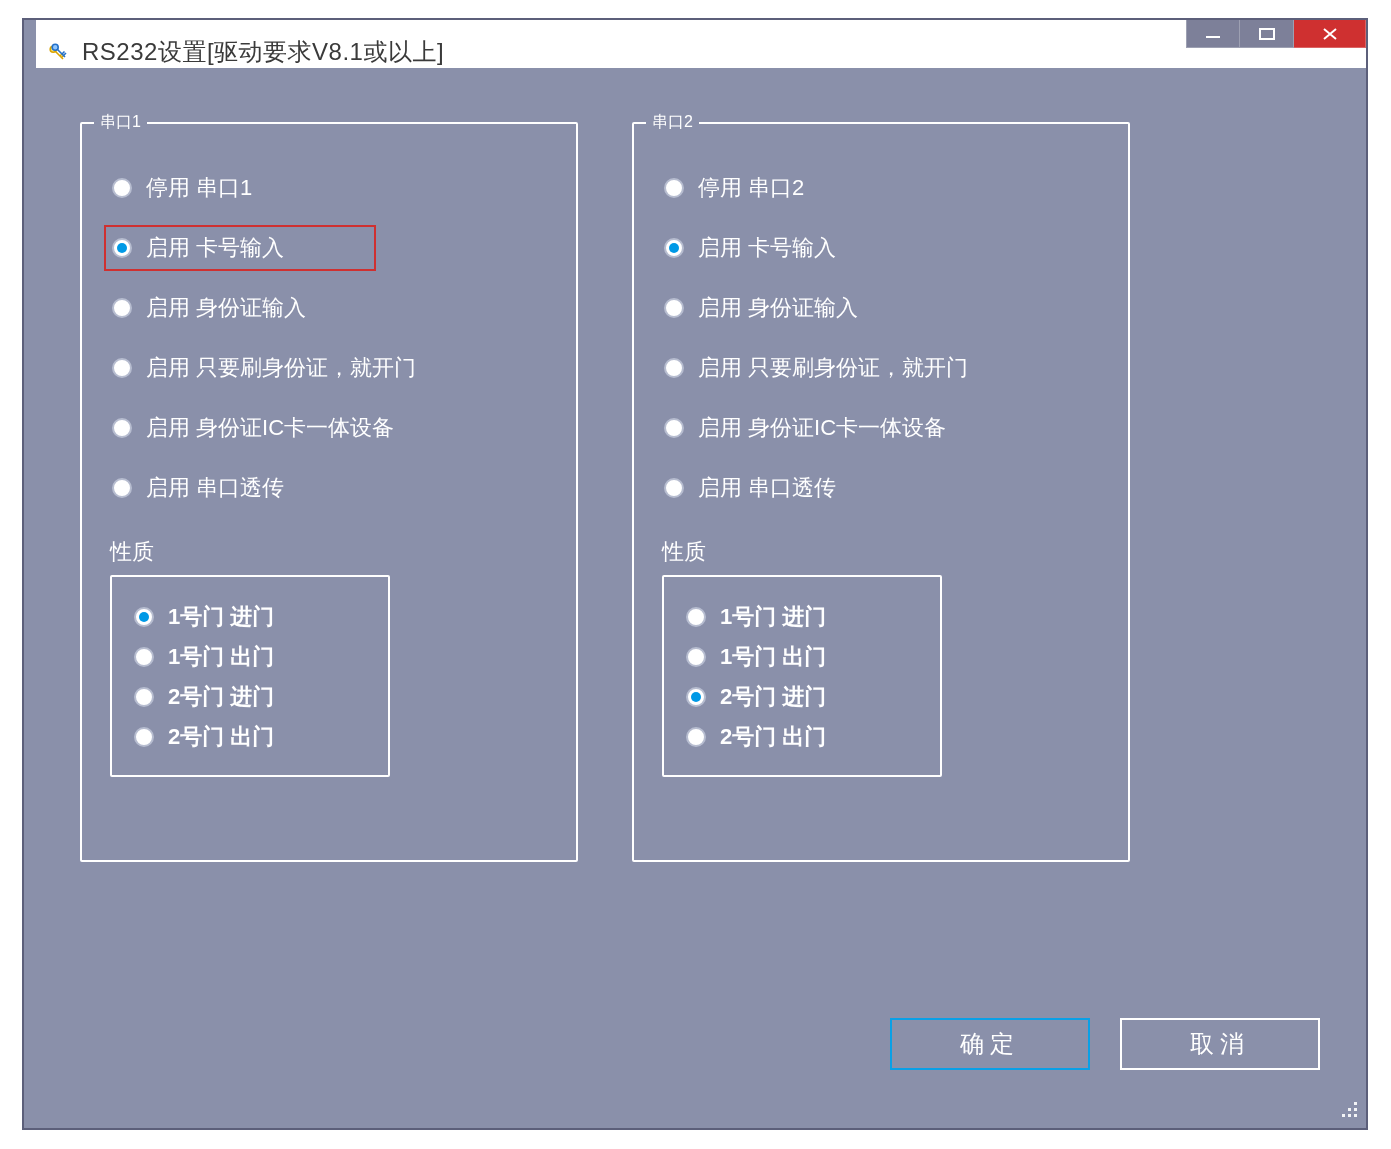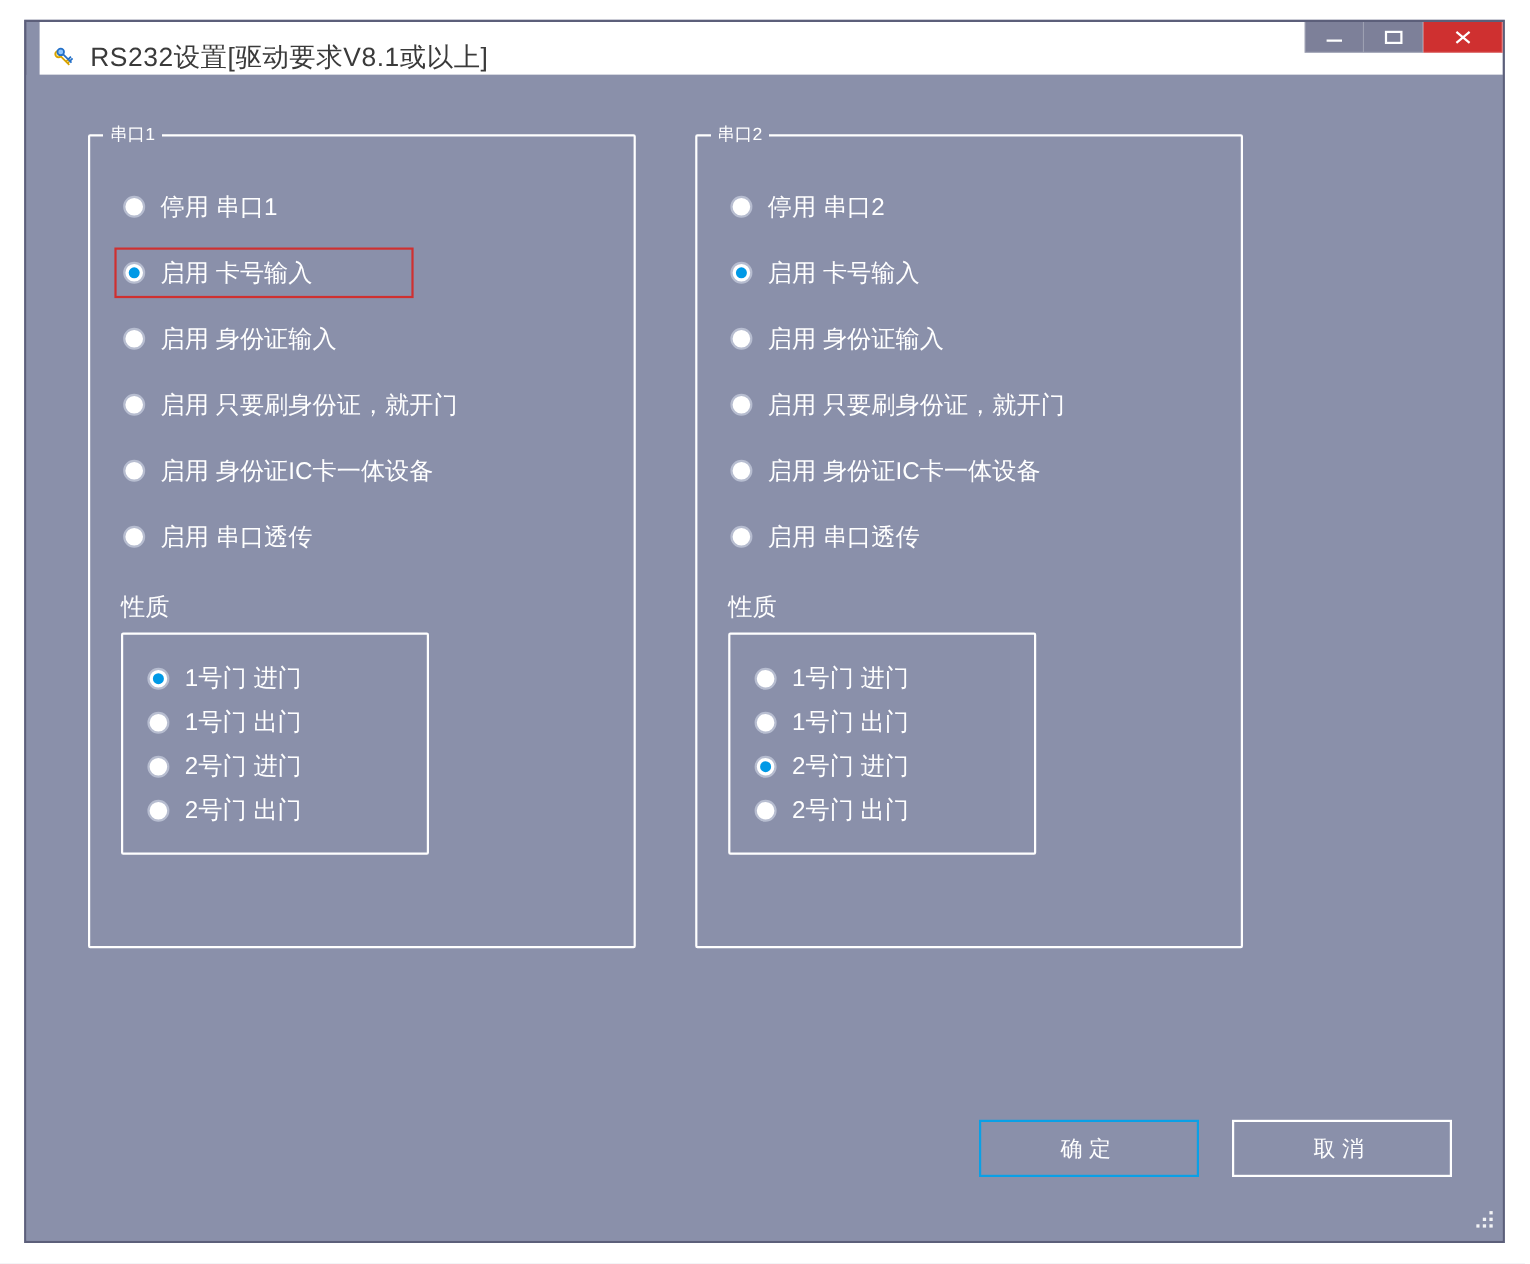--- a/index.html
+++ b/index.html
@@ -89,31 +89,31 @@
   .radio.sel::after{
     content:"";width:10px;height:10px;border-radius:50%;
     background:#0099e6;display:block;
   }
   .sub-label{
     color:#fff;font-size:22px;margin:30px 0 8px 28px;
   }
   fieldset.inner{
     border:2px solid #fff;border-radius:2px;
     width:280px;margin-left:28px;margin-top:6px;
-    padding:20px 22px 18px 22px;box-sizing:border-box;
+    padding:20px 22px 18px 22px;box-sizing:border-box;font-weight:bold;
   }
   fieldset.inner .radio-row{font-size:22px;gap:14px;padding:5px 0;}
   .footer-btns{
     position:absolute;right:46px;bottom:58px;display:flex;gap:30px;
   }
   .btn{
     width:196px;height:48px;
     background:#8a90aa;
     border:2px solid #fff;color:#fff;
-    font-size:20px;display:flex;align-items:center;justify-content:center;
+    font-size:24px;display:flex;align-items:center;justify-content:center;
     letter-spacing:6px;
   }
   .btn.primary{border:2px solid #0aa0e6;}
   .resize-grip{
     position:absolute;right:6px;bottom:4px;color:#fff;opacity:.9;
   }
 </style>
 </head>
 <body>
 

